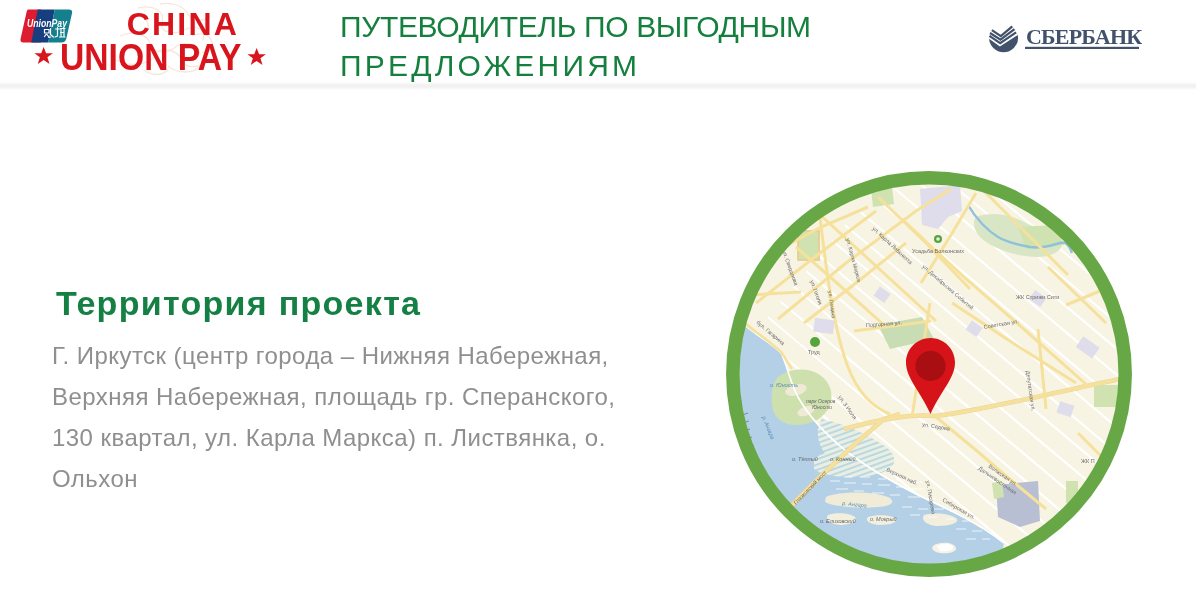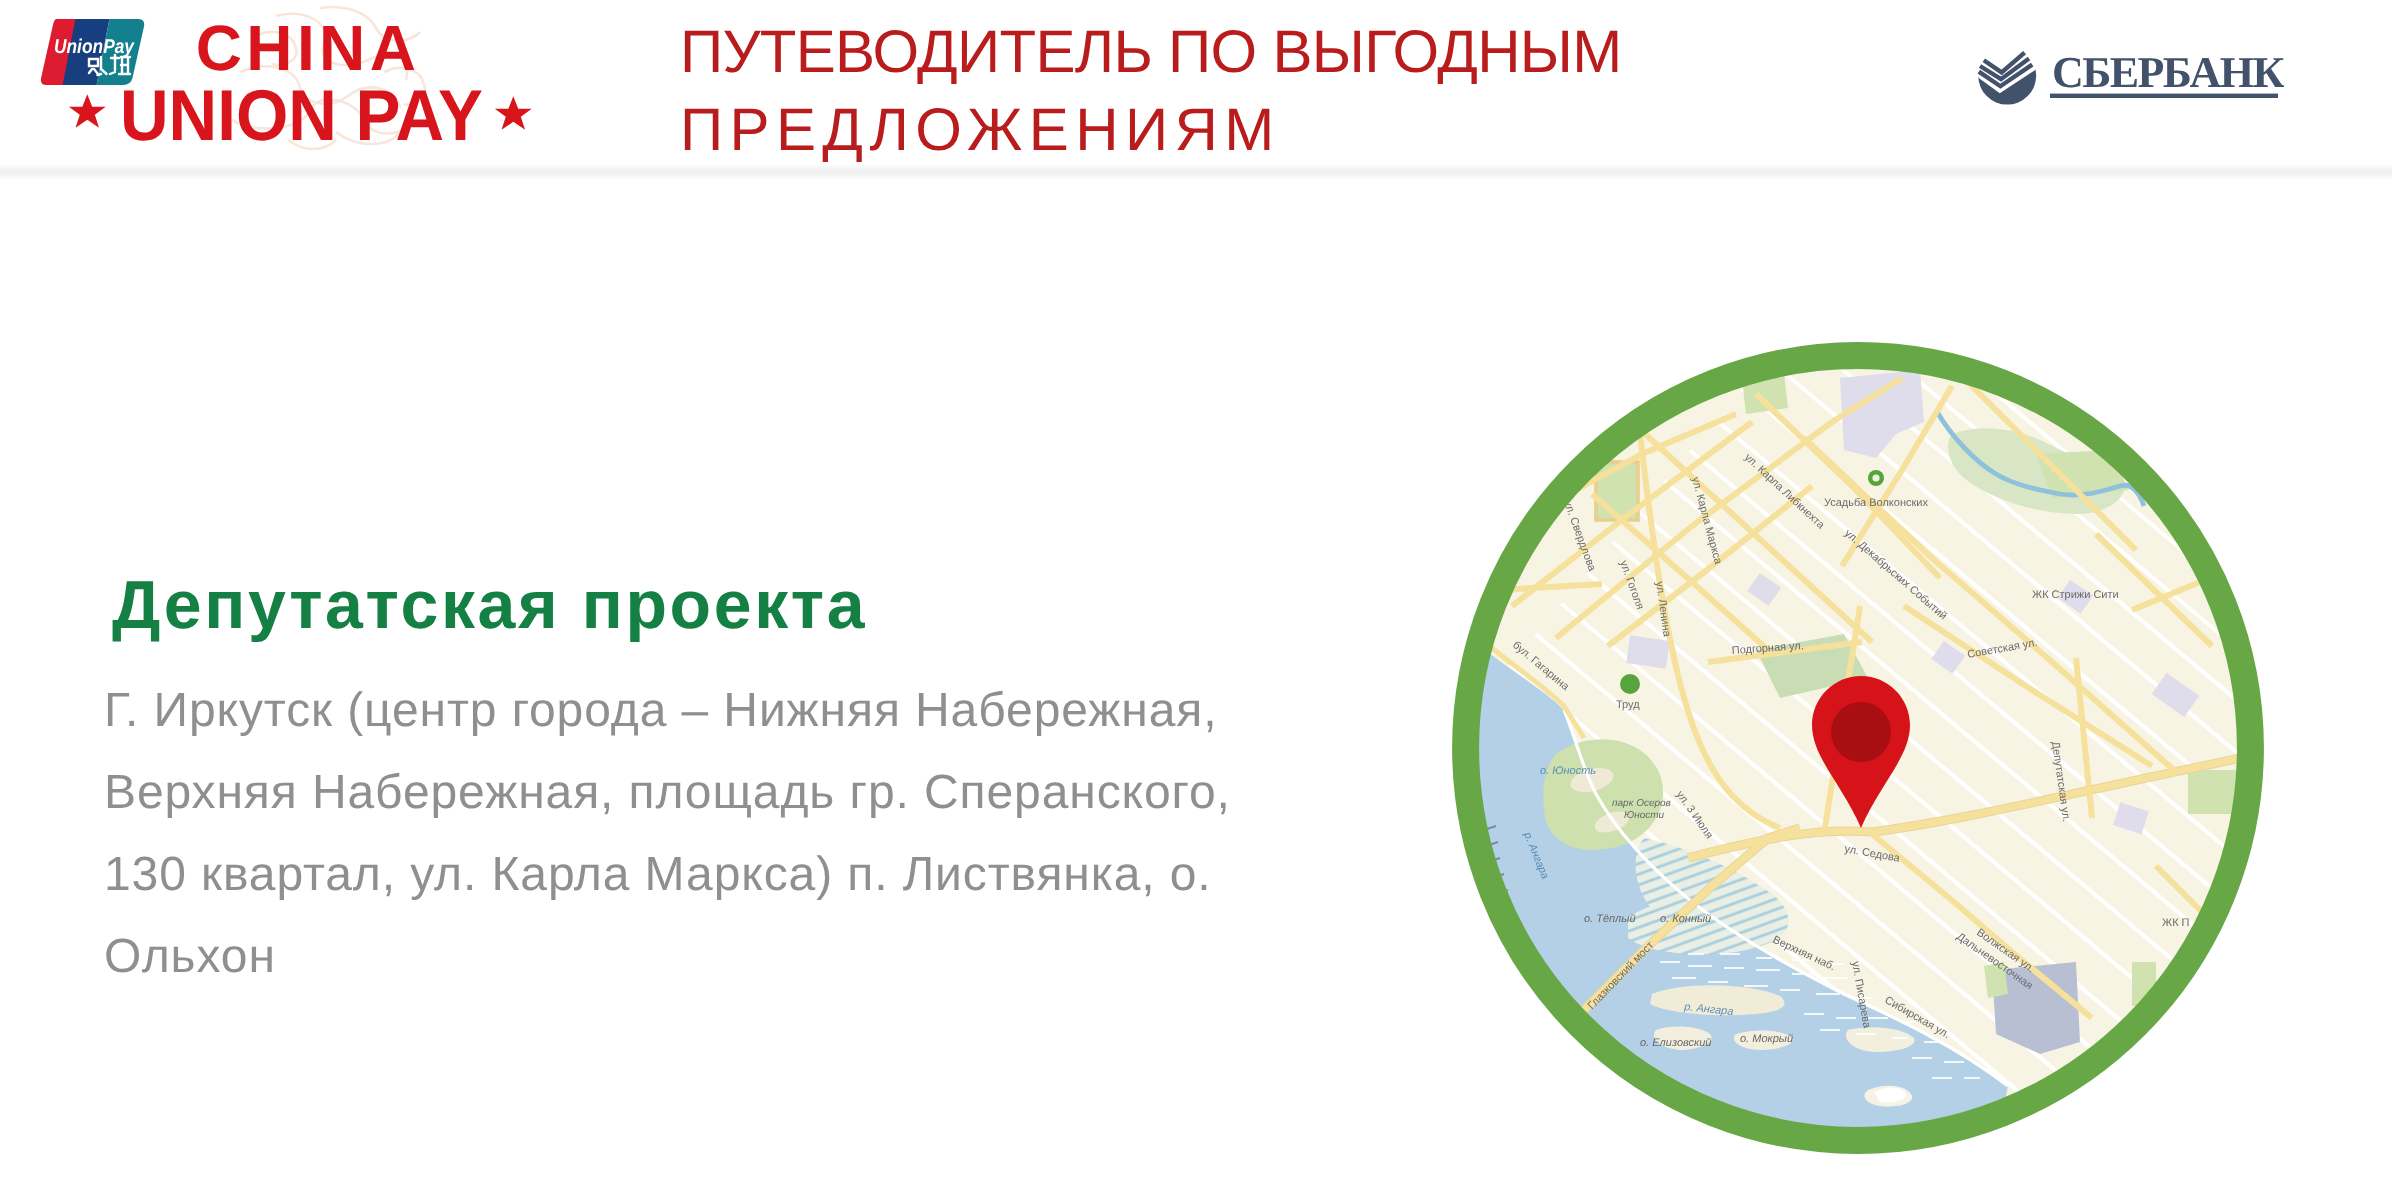--- a/index.html
+++ b/index.html
@@ -33,48 +33,48 @@
     <polygon points="19,0 36,0 29,36 12,36" fill="#173e7e"></polygon>
     <polygon points="36,0 60,0 60,36 29,36" fill="#15808d"></polygon>
   </g>
   <text x="8" y="18.5" font-size="10" font-weight="bold" font-style="italic" fill="#ffffff" font-family="Liberation Sans" textLength="40" lengthAdjust="spacingAndGlyphs">UnionPay</text>
   <g stroke="#ffffff" stroke-width="1.2" fill="none" stroke-linecap="round">
     <path d="M25.5,21.5 h4.5 v3.5 h-4.5 Z M25.5,28.5 l1.5,-2 M28,26.5 l2,2.5 M31.5,20.5 v6 M31.5,29 l-1.8,0.5 M31.5,26.5 l2.8,2.5"></path>
     <path d="M36.5,21 h4 M38.5,19.5 v7.5 M36,29 l2.5,-1 M41.5,20.5 h4.5 M42,20.5 v8 M45,20.5 v8 M41.5,24.5 h3.5 M40.5,29 h5.5"></path>
   </g>
 </svg>
 
-<div id="china" class="abs" style="left:69px;top:11px;width:170px;text-align:center;color:#d8151c;font-weight:bold;font-size:32px;letter-spacing:2.2px;line-height:27px;">CHINA</div>
+<div id="china" class="abs" style="left:69px;top:11px;width:170px;text-align:right;color:#d8151c;font-weight:bold;font-size:32px;letter-spacing:2.2px;line-height:27px;">CHINA</div>
 <div id="upay" class="abs" style="left:60px;top:43px;color:#d8151c;font-weight:bold;font-size:36px;letter-spacing:0px;line-height:29px;transform:scaleX(0.935);transform-origin:0 0;">UNION PAY</div>
 <svg class="abs" style="left:33.7px;top:47.2px" width="19.3" height="18.6" viewBox="0 0 22 21">
     <polygon points="11,0 13.8,7.1 21.5,7.1 15.3,11.7 17.7,19.2 11,14.6 4.3,19.2 6.7,11.7 0.5,7.1 8.2,7.1" fill="#d8151c"></polygon>
   </svg>
 <svg class="abs" style="left:247.3px;top:47.9px" width="19.3" height="18.6" viewBox="0 0 22 21">
     <polygon points="11,0 13.8,7.1 21.5,7.1 15.3,11.7 17.7,19.2 11,14.6 4.3,19.2 6.7,11.7 0.5,7.1 8.2,7.1" fill="#d8151c"></polygon>
   </svg>
 
-<div id="title" class="abs" style="left:340px;top:7px;color:#b91c1c;font-size:30px;line-height:39px;letter-spacing:-0.35px;">ПУТЕВОДИТЕЛЬ ПО ВЫГОДНЫМ<br><span style="letter-spacing:3.2px">ПРЕДЛОЖЕНИЯМ</span></div>
+<div id="title" class="abs" style="left:340px;top:7px;color:#15803d;font-size:30px;line-height:39px;letter-spacing:-0.35px;">ПУТЕВОДИТЕЛЬ ПО ВЫГОДНЫМ<br><span style="letter-spacing:3.2px">ПРЕДЛОЖЕНИЯМ</span></div>
 
 <svg class="abs" style="left:984px;top:16px" width="175" height="40" viewBox="0 0 175 40">
   <g transform="translate(19.6,21.8)">
     <circle r="14.5" fill="#42526b"></circle>
     <polygon points="-16,-2.5 -14.2,1.2 -3.7,8.8 13.7,-2.6 17,-5.5 20,-20 -20,-20" fill="#ffffff"></polygon>
     <g stroke="#42526b" stroke-width="2.2" fill="none">
       <path d="M-11.7,-7.7 L-2.8,-1.6 L8.7,-11.5"></path>
       <path d="M-13.6,-4.8 L-3.1,1.8 L10.9,-8.6"></path>
       <path d="M-14.2,-2.0 L-3.4,5.3 L12.5,-5.5"></path>
     </g>
   </g>
   <text id="sbertext" x="42" y="27.5" font-family="Liberation Serif" font-weight="bold" font-size="22" letter-spacing="-0.8" fill="#42526b">СБЕРБАНК</text>
   <rect x="41" y="30.8" width="114" height="2.2" fill="#42526b"></rect>
 </svg>
 
 <div class="abs" style="left:0;top:82px;width:1196px;height:8px;background:linear-gradient(#ffffff,#f2f2f2 35%,#f2f2f2 65%,#ffffff);"></div>
 
-<div id="head2" class="abs" style="left:56px;top:284px;color:#148044;font-weight:bold;font-size:34px;letter-spacing:1.3px;line-height:39px;">Депутатская проекта</div>
+<div id="head2" class="abs" style="left:56px;top:284px;color:#148044;font-weight:bold;font-size:34px;letter-spacing:1.3px;line-height:39px;">Территория проекта</div>
 
 <div id="para" class="abs" style="left:52px;top:335px;color:#8f8f8f;font-size:24px;line-height:41px;letter-spacing:0.45px;">
 Г. Иркутск (центр города – Нижняя Набережная,<br>
 Верхняя Набережная, площадь гр. Сперанского,<br>
 130 квартал, ул. Карла Маркса) п. Листвянка, о.<br>
 Ольхон
 </div>
 
 <svg class="abs" style="left:726px;top:171px" width="406" height="406" viewBox="0 0 406 406">
   <defs>

